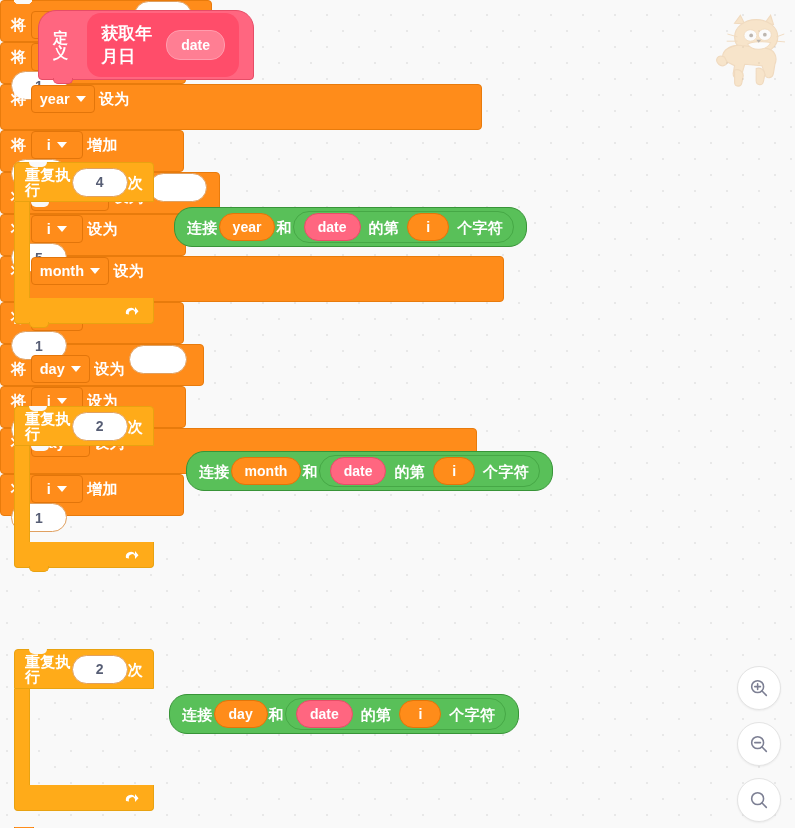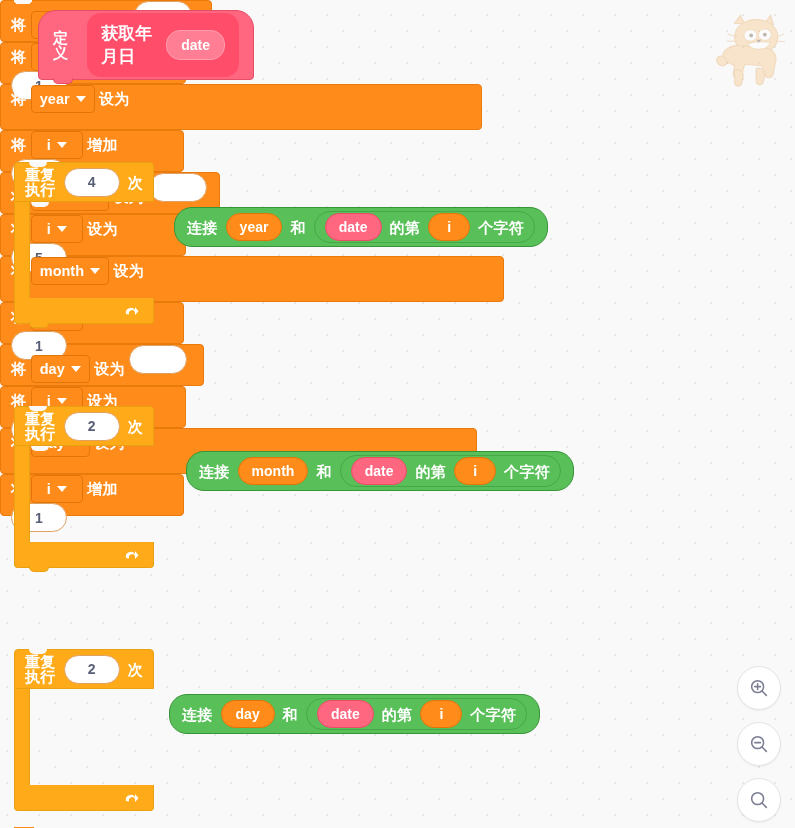--- a/index.html
+++ b/index.html
@@ -75,21 +75,21 @@
   .param{
     background:#FF7E93;border:1.5px solid #FF9DAE;border-radius:14px;height:28px;
     padding:0 14px;display:inline-flex;align-items:center;color:#fff;
     font-size:14px;font-weight:bold;
   }
 
   
   .cwrap{position:absolute;}
   .chead{
     background:#FFAB19;border:1px solid #E8A211;border-radius:4px 4px 0 0;
-    height:40px;display:flex;align-items:center;padding:0 10px;gap:8px;
+    height:40px;display:flex;align-items:center;padding:0 10px;
     position:relative;box-sizing:border-box;
   }
   .chead::before{
     content:"";position:absolute;left:14px;top:-1px;width:18px;height:5px;
     background:#f9f9f9;border-radius:0 0 5px 5px;
   }
   .cspine{
     background:#FFAB19;border-left:1px solid #E8A211;border-right:1px solid #E8A211;
     width:16px;box-sizing:border-box;
   }
@@ -109,21 +109,21 @@
   .loop-arrow svg{display:block;}
   .cnotch{ 
     position:absolute;left:16px;top:0;width:18px;height:5px;background:#f9f9f9;
     border-radius:0 0 5px 5px;
   }
 
   
   .op{
     position:absolute;background:#59C059;border:1px solid #389438;
     border-radius:18px;height:36px;display:inline-flex;align-items:center;
-    padding:0 12px;gap:8px;box-sizing:border-box;
+    padding:0 12px;gap:1px;box-sizing:border-box;
   }
   .op-inner{
     background:#59C059;border:1px solid #46A846;border-radius:16px;height:32px;
     display:inline-flex;align-items:center;padding:0 10px;gap:8px;box-sizing:border-box;
   }
   .var-oval{
     background:#FF8C1A;border:1px solid #E2750A;border-radius:14px;height:26px;
     min-width:26px;padding:0 13px;display:inline-flex;align-items:center;
     justify-content:center;color:#fff;font-size:14px;font-weight:bold;
   }

